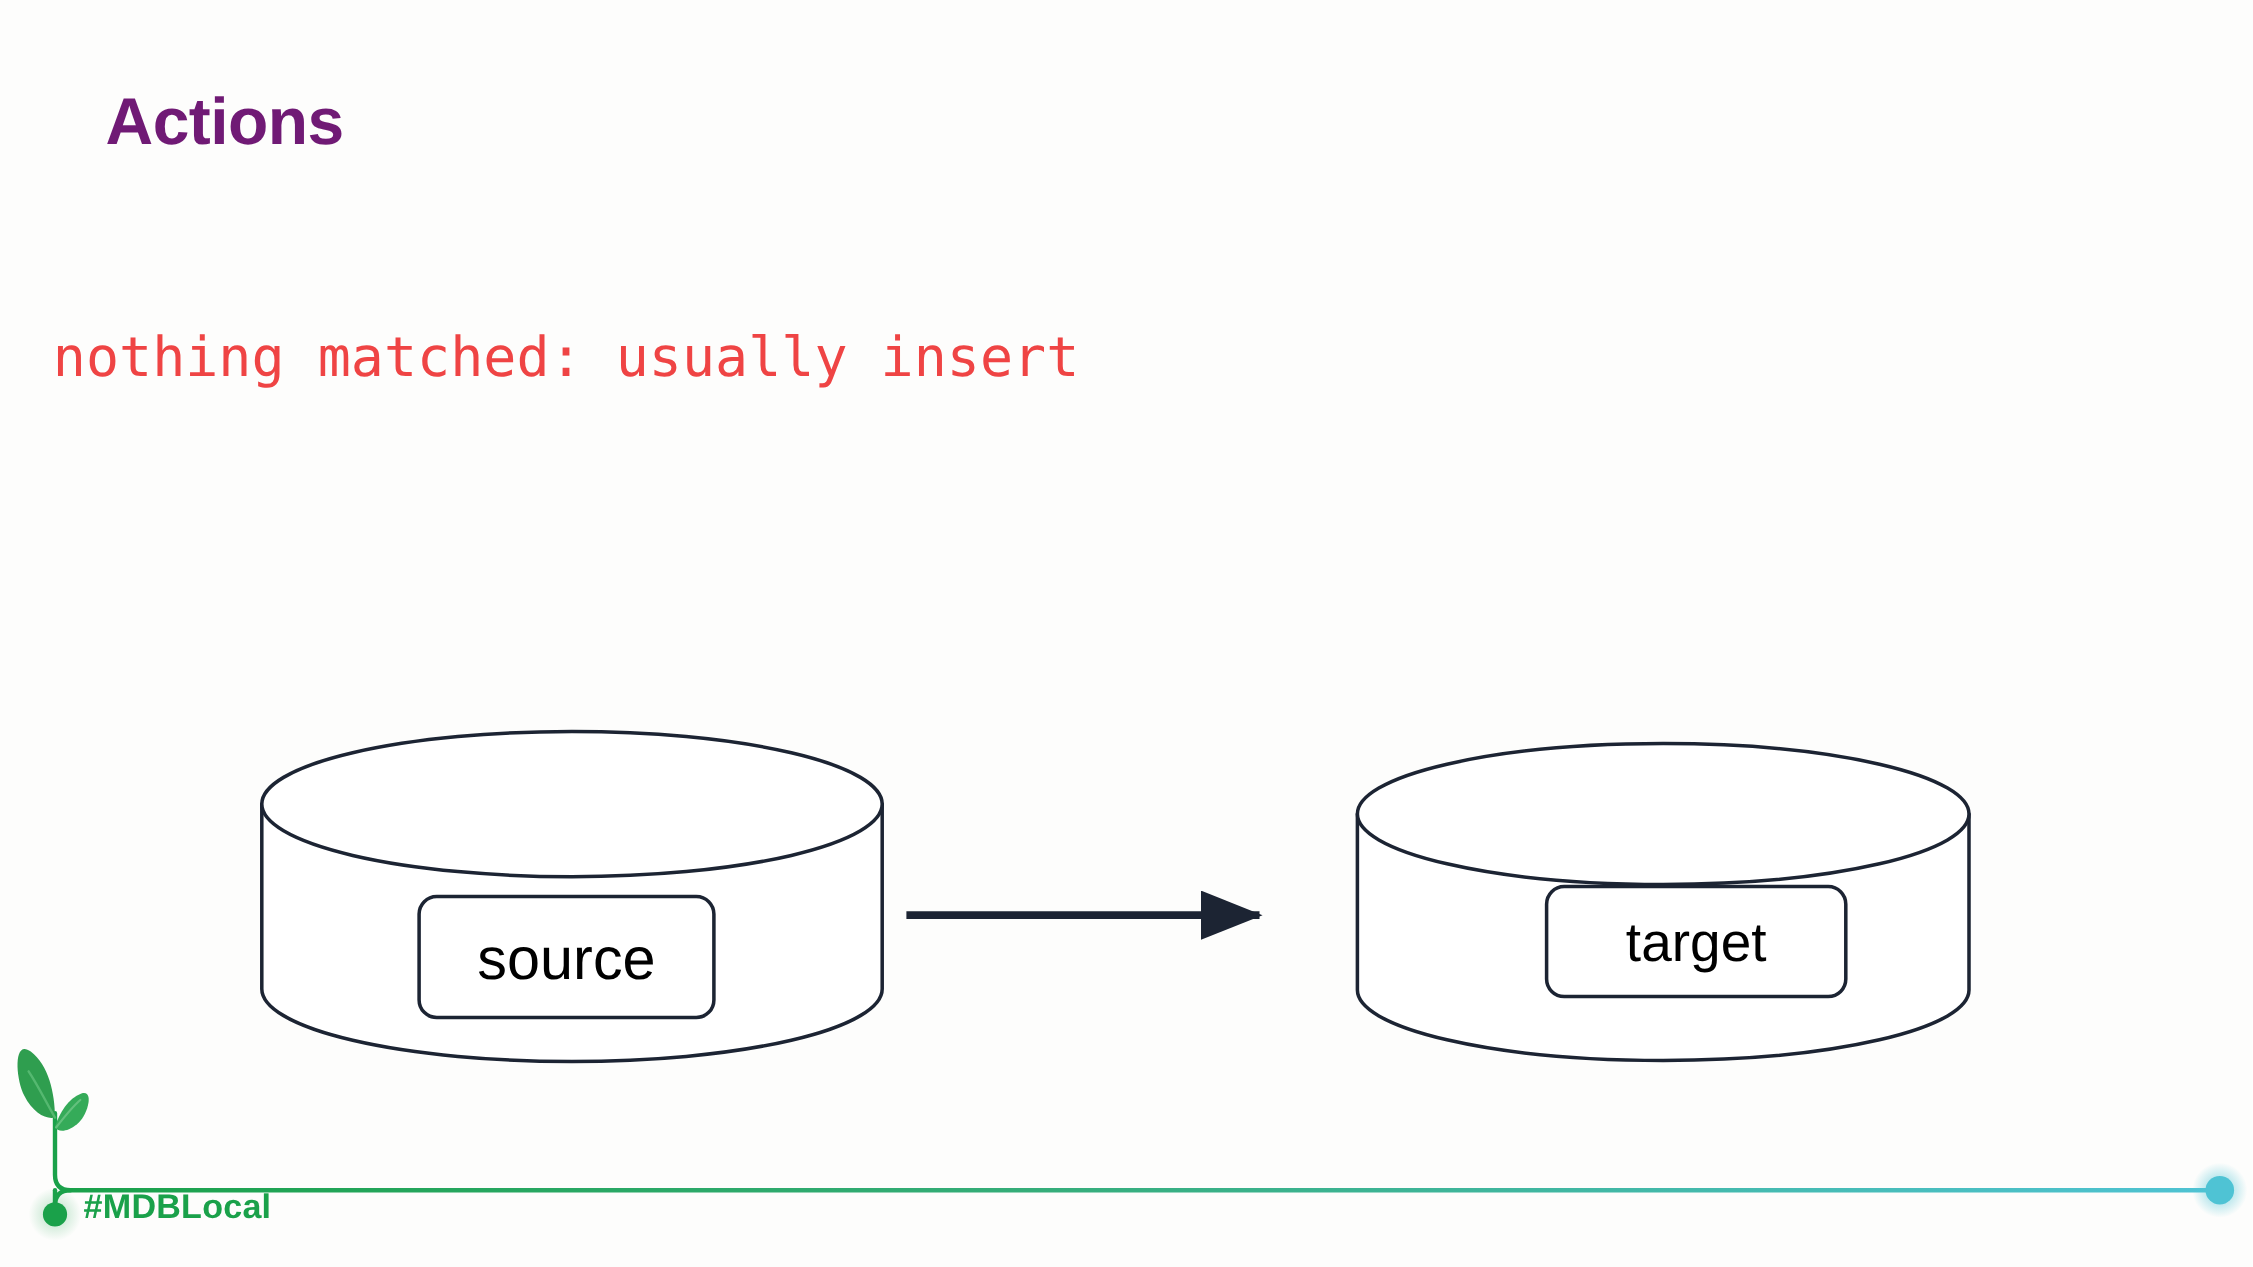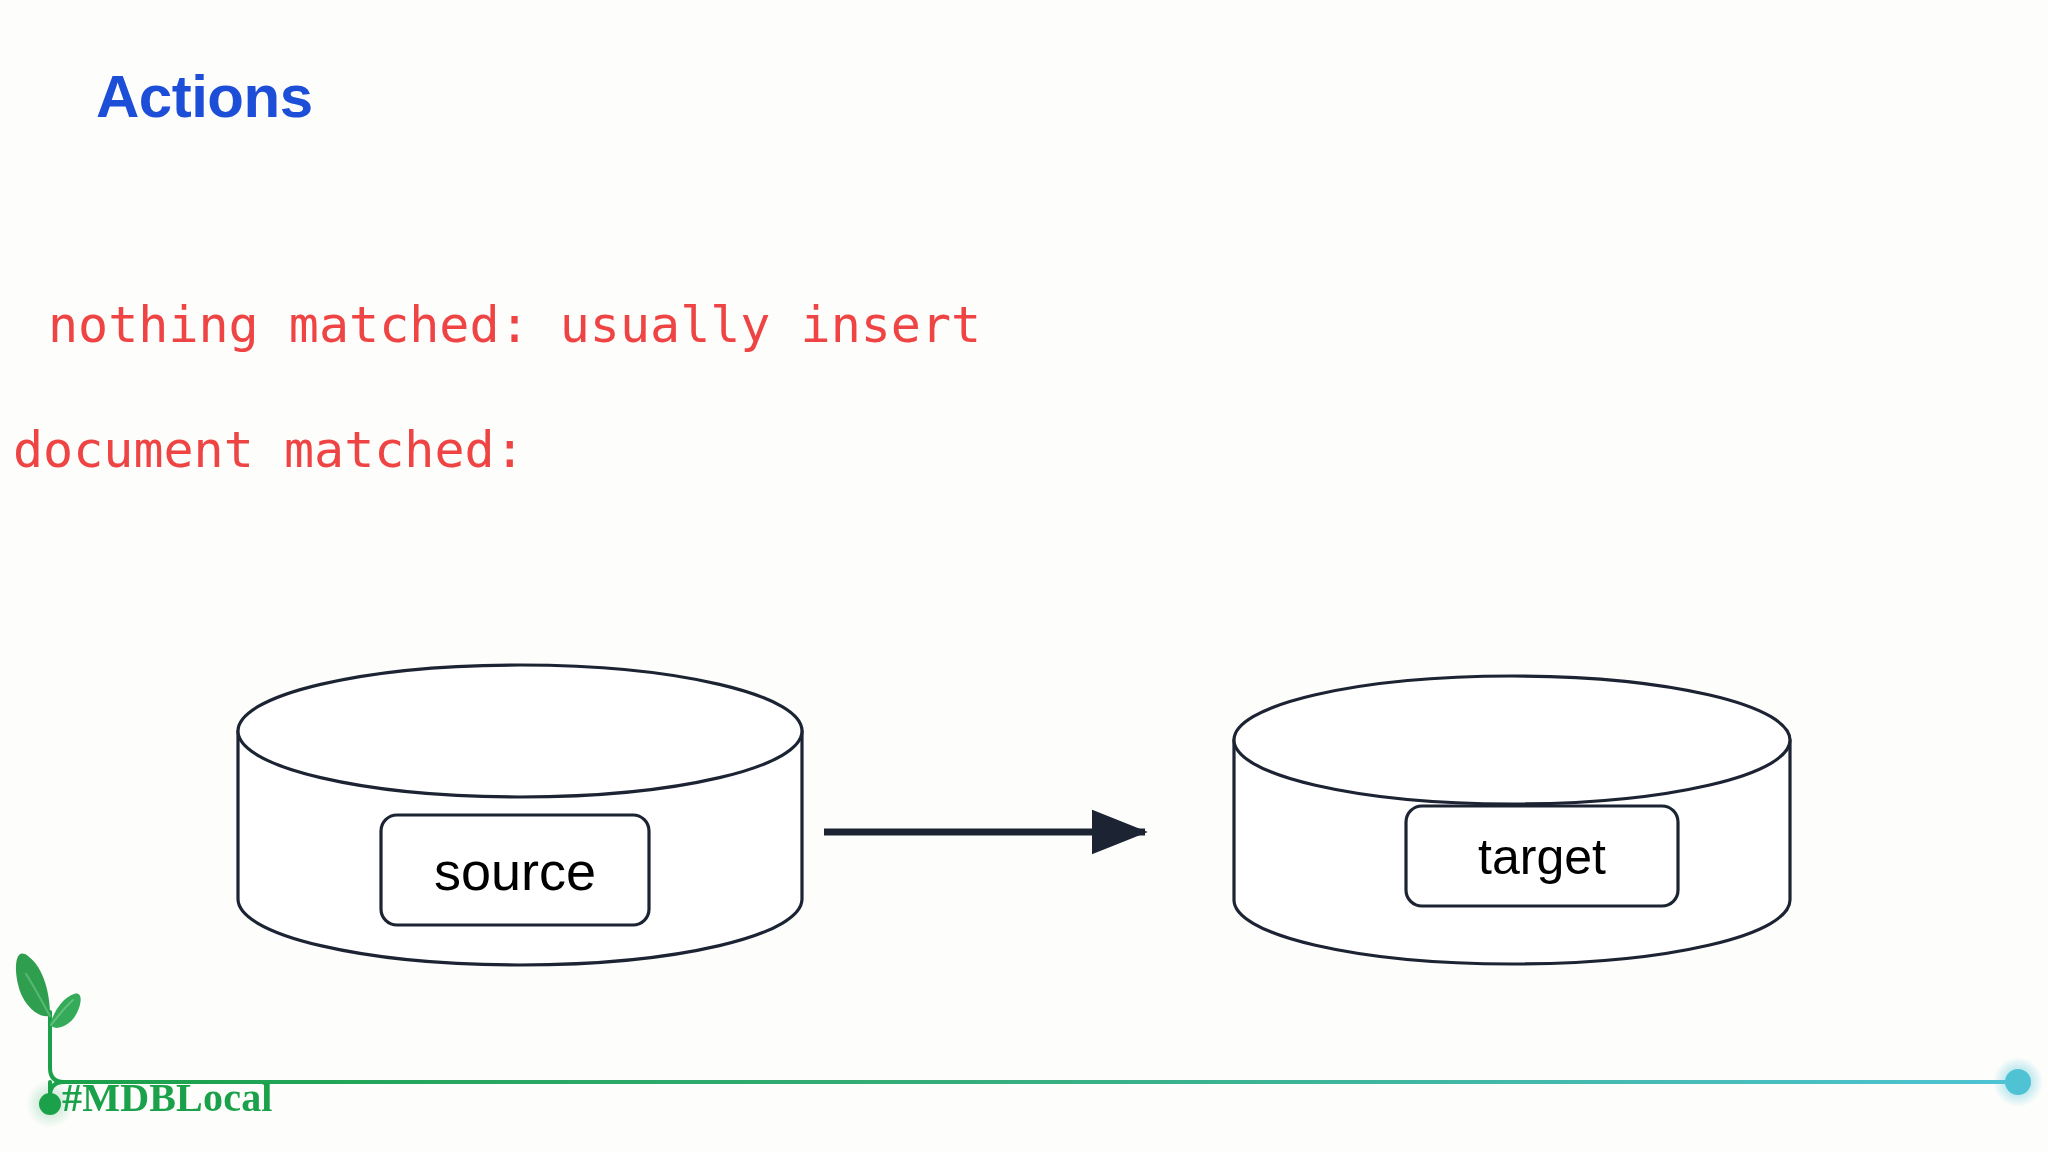--- a/index.html
+++ b/index.html
@@ -13,26 +13,26 @@
     height: 1152px;
     background: #fdfdfc;
     overflow: hidden;
     font-family: "Liberation Sans", sans-serif;
   }
 
   
   #slide-title {
     position: absolute;
     left: 96px;
-    top: 64px;
+    top: 78px;
     font-family: "Liberation Sans", sans-serif;
     font-size: 60px;
     font-weight: 700;
     letter-spacing: -0.5px;
-    color: #1d4ed8;
+    color: #701a75;
     line-height: 1.1;
     white-space: nowrap;
   }
 
   
   .body-line {
     position: absolute;
     font-family: "DejaVu Sans Mono", "Liberation Mono", monospace;
     font-size: 50px;
     font-weight: 400;
@@ -64,41 +64,40 @@
   #footer {
     position: absolute;
     left: 0;
     top: 0;
     width: 2048px;
     height: 1152px;
     pointer-events: none;
   }
   #footer-hashtag {
     position: absolute;
-    left: 62px;
+    left: 76px;
     top: 1097px;
     transform: translateY(-50%);
-    font-family: Liberation Serif, serif;
-    font-size: 40px;
+    font-family: Liberation Sans, sans-serif;
+    font-size: 31px;
     font-weight: 700;
     letter-spacing: 0.2px;
     color: #1aa14a;
     white-space: nowrap;
   }
 </style>
 </head>
 <body>
 
 <div id="slide">
 
   <div id="slide-title">Actions</div>
 
   <div id="body-line-1" class="body-line">nothing matched: usually insert</div>
 
-  <div id="body-line-2" class="body-line">document matched:</div>
 
   <div id="diagram">
     <svg width="2048" height="1152" viewBox="0 0 2048 1152" xmlns="http://www.w3.org/2000/svg">
       <defs>
         <marker id="arrowhead-triangle" markerWidth="9" markerHeight="9" refX="7.6" refY="3.2" orient="auto" markerUnits="strokeWidth">
           <path d="M 0 0 L 8 3.2 L 0 6.4 z" fill="#1c2433"></path>
         </marker>
       </defs>
 
       <g>

